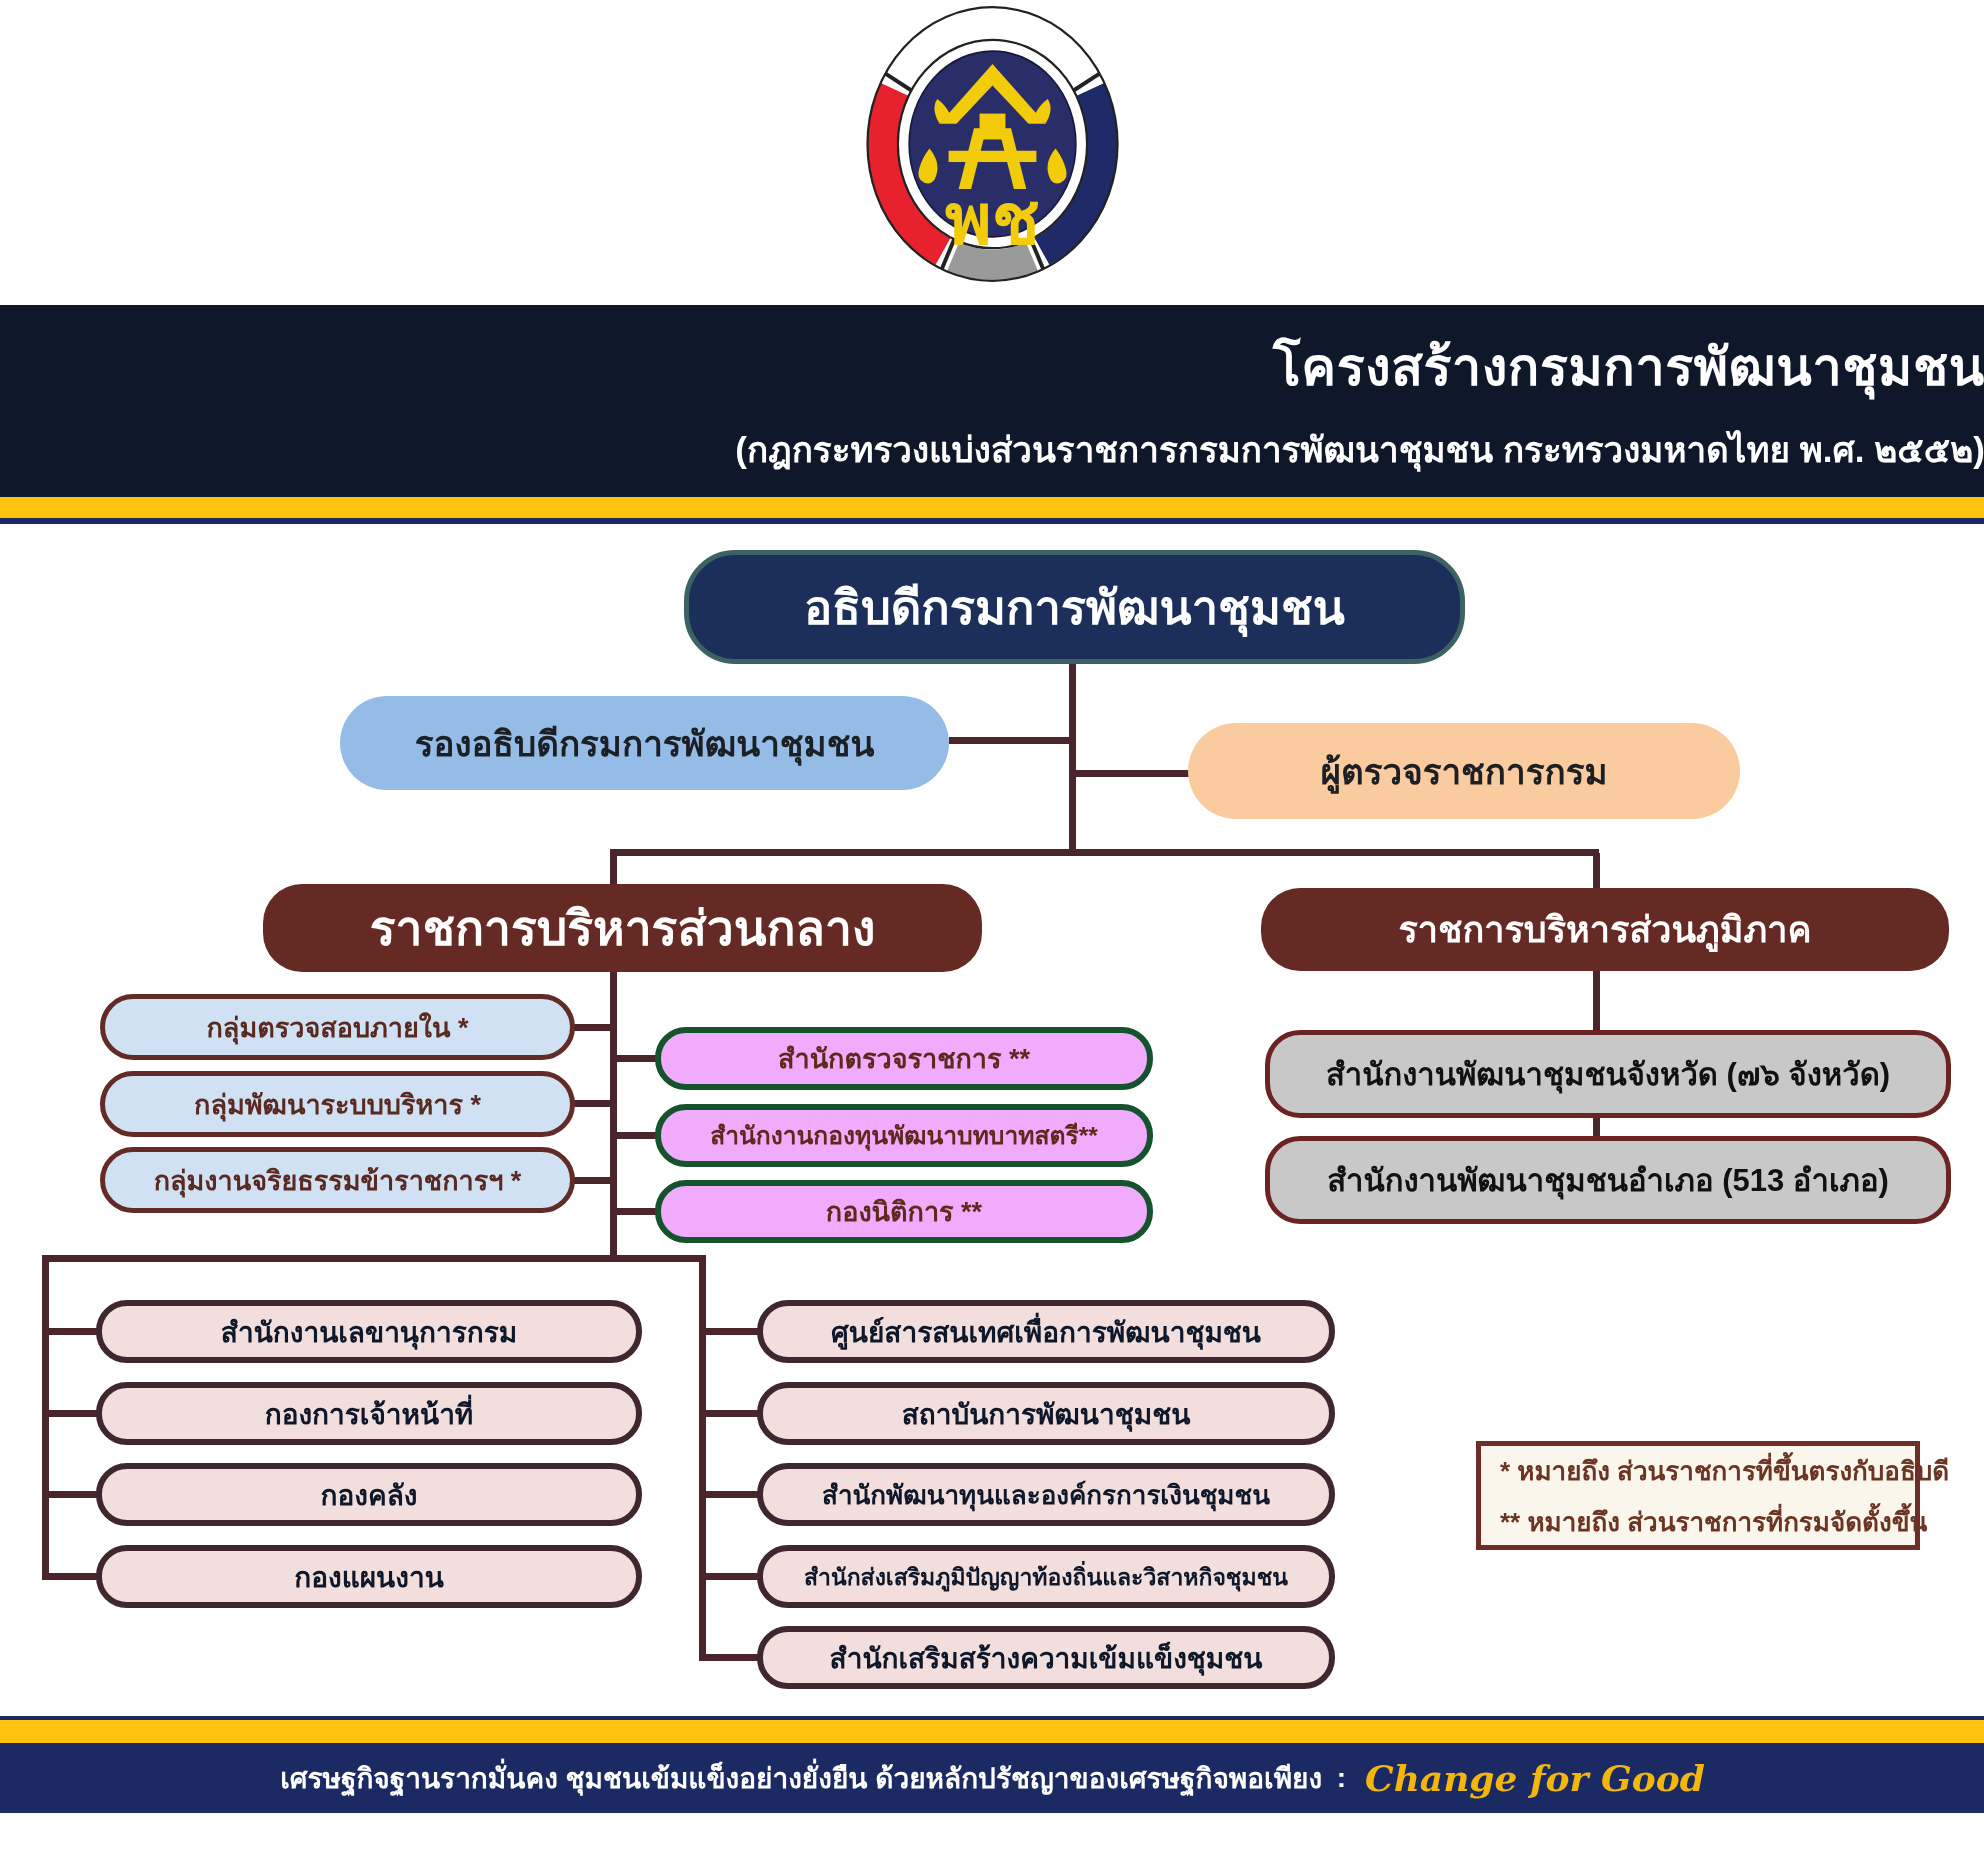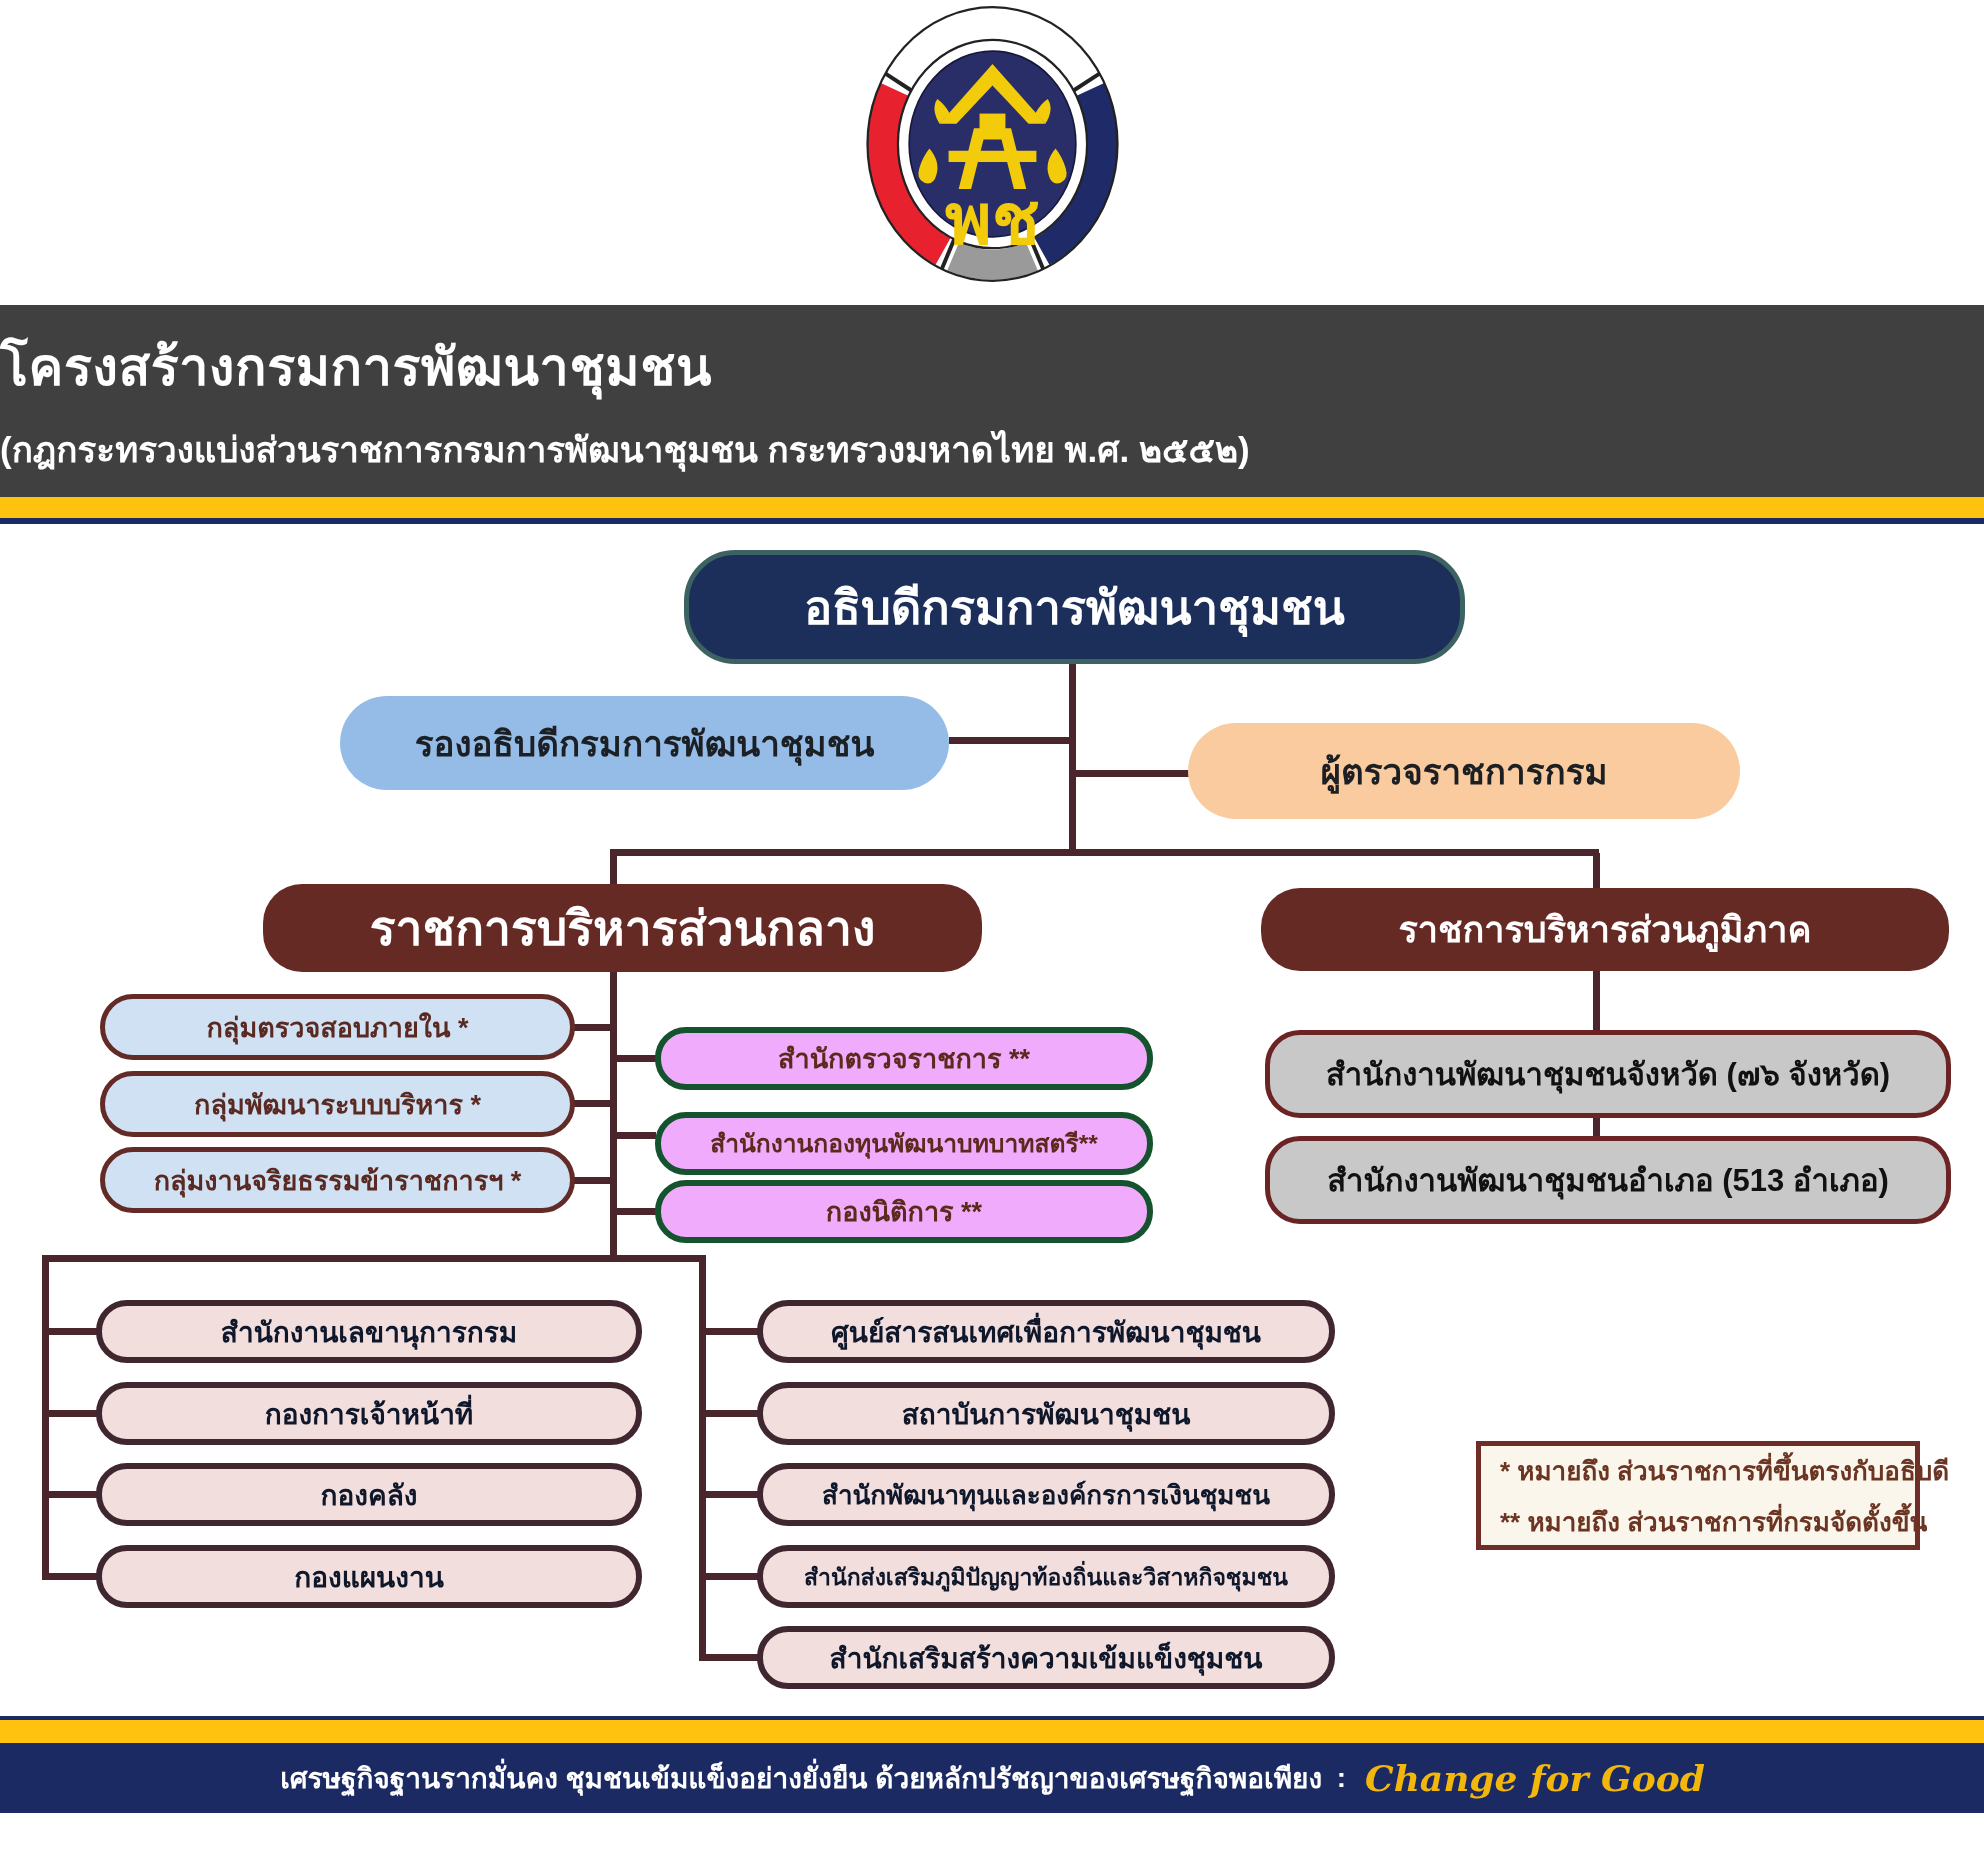--- a/index.html
+++ b/index.html
@@ -7,22 +7,22 @@
     position:relative;
     width:1985px;height:1870px;
     background:#ffffff;
     font-family:"Liberation Sans", sans-serif;
     overflow:hidden;
   }
   
   .logo-wrap{position:absolute;left:863px;top:3.3px;width:259px;height:282px;}
   .band{
     position:absolute;left:0;top:305px;width:1985px;height:192px;
-    background:#404040;color:#ffffff;
-    display:flex;flex-direction:column;align-items:flex-start;justify-content:center;gap:14.5px;
+    background:#0f172a;color:#ffffff;
+    display:flex;flex-direction:column;align-items:flex-end;justify-content:center;gap:14.5px;
   }
   .band .title{font-size:52px;font-weight:bold;letter-spacing:0.6px;white-space:nowrap;}
   .band .subtitle{font-size:35px;font-weight:bold;white-space:nowrap;}
   .gold-bar{position:absolute;left:0;top:497px;width:1985px;height:21px;background:#ffc20e;}
   .gold-bar-edge{position:absolute;left:0;top:518px;width:1985px;height:6.1px;background:#1b2a63;}
 
   
   .ln{position:absolute;background:#4a262c;}
 
   
@@ -167,21 +167,21 @@
   <div class="node inspector-node">ผู้ตรวจราชการกรม</div>
 
   <div class="node maroon-node maroon-left">ราชการบริหารส่วนกลาง</div>
   <div class="node maroon-node maroon-right">ราชการบริหารส่วนภูมิภาค</div>
 
   <div class="node blue-sm" style="top:994px;">กลุ่มตรวจสอบภายใน *</div>
   <div class="node blue-sm" style="top:1071px;">กลุ่มพัฒนาระบบบริหาร *</div>
   <div class="node blue-sm" style="top:1147px;">กลุ่มงานจริยธรรมข้าราชการฯ *</div>
 
   <div class="node khaki" style="top:1027px;">สำนักตรวจราชการ **</div>
-  <div class="node khaki" style="top:1104px;font-size:24.6px;margin-top:8px;">สำนักงานกองทุนพัฒนาบทบาทสตรี**</div>
+  <div class="node khaki" style="top:1104px;font-size:24.6px;">สำนักงานกองทุนพัฒนาบทบาทสตรี**</div>
   <div class="node khaki" style="top:1180px;">กองนิติการ **</div>
 
   <div class="node gray-box" style="top:1030px;">สำนักงานพัฒนาชุมชนจังหวัด (๗๖ จังหวัด)</div>
   <div class="node gray-box" style="top:1136px;">สำนักงานพัฒนาชุมชนอำเภอ (513 อำเภอ)</div>
 
   <div class="node pink" style="top:1300px;">สำนักงานเลขานุการกรม</div>
   <div class="node pink" style="top:1382px;">กองการเจ้าหน้าที่</div>
   <div class="node pink" style="top:1463px;">กองคลัง</div>
   <div class="node pink" style="top:1545px;">กองแผนงาน</div>
 

